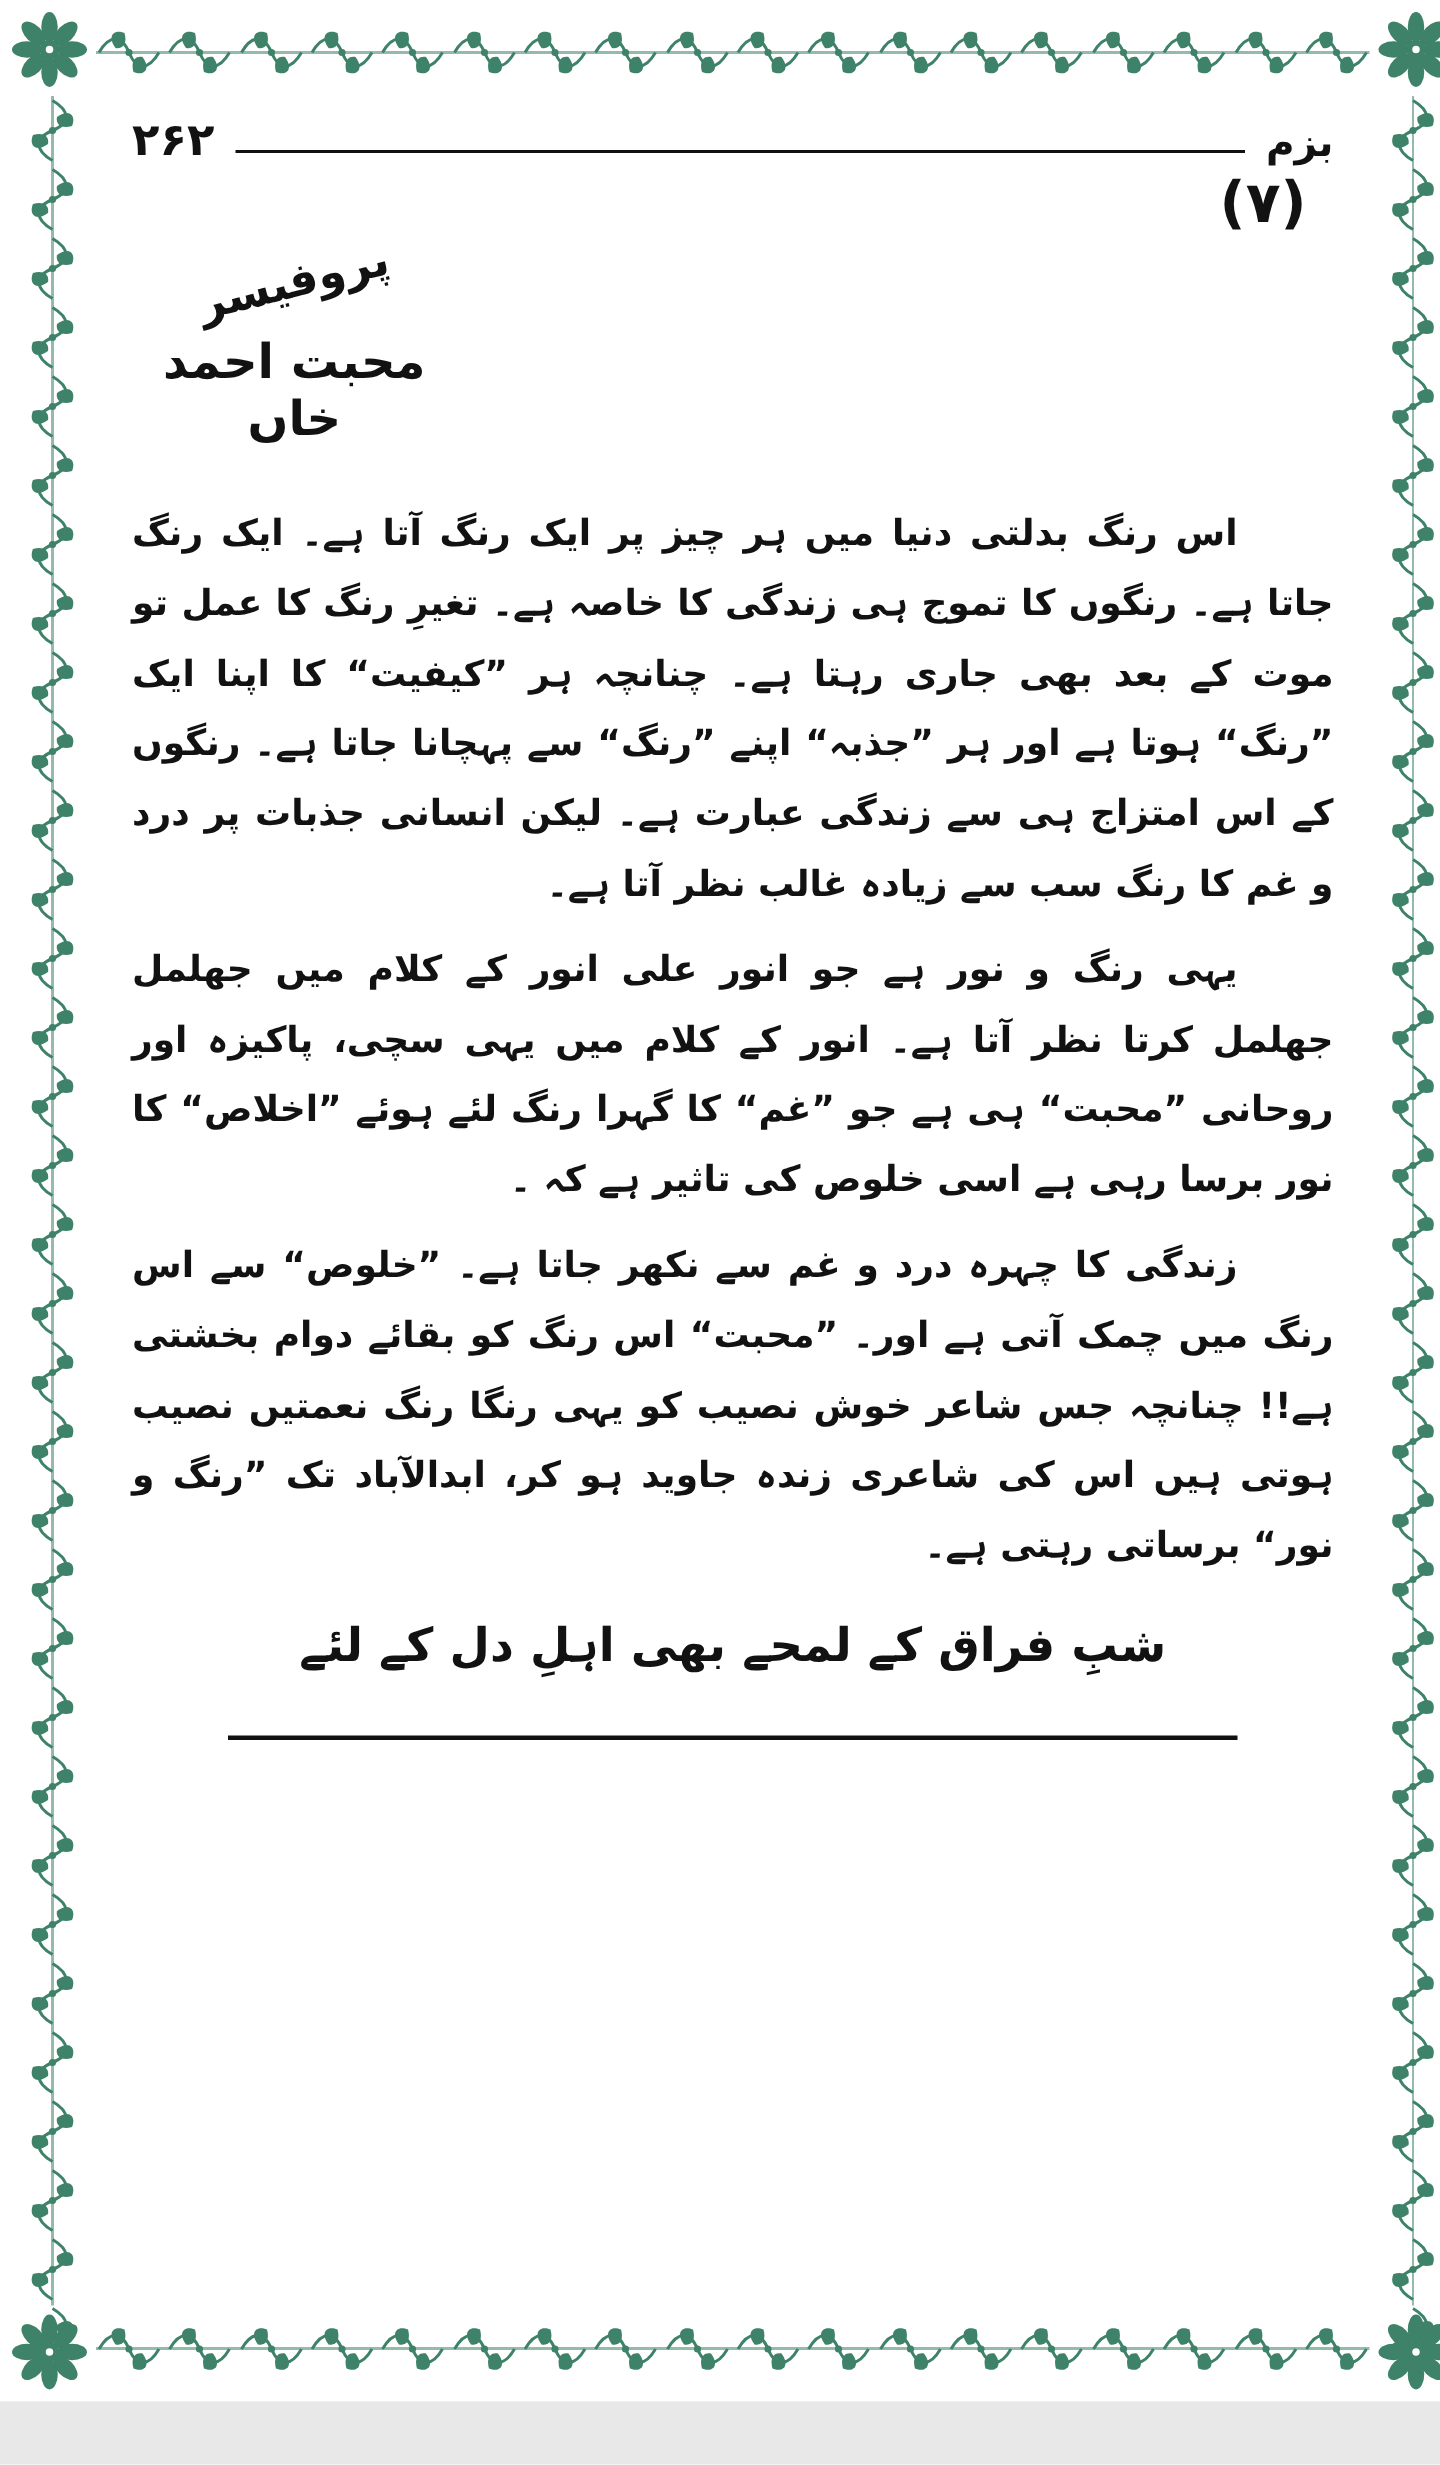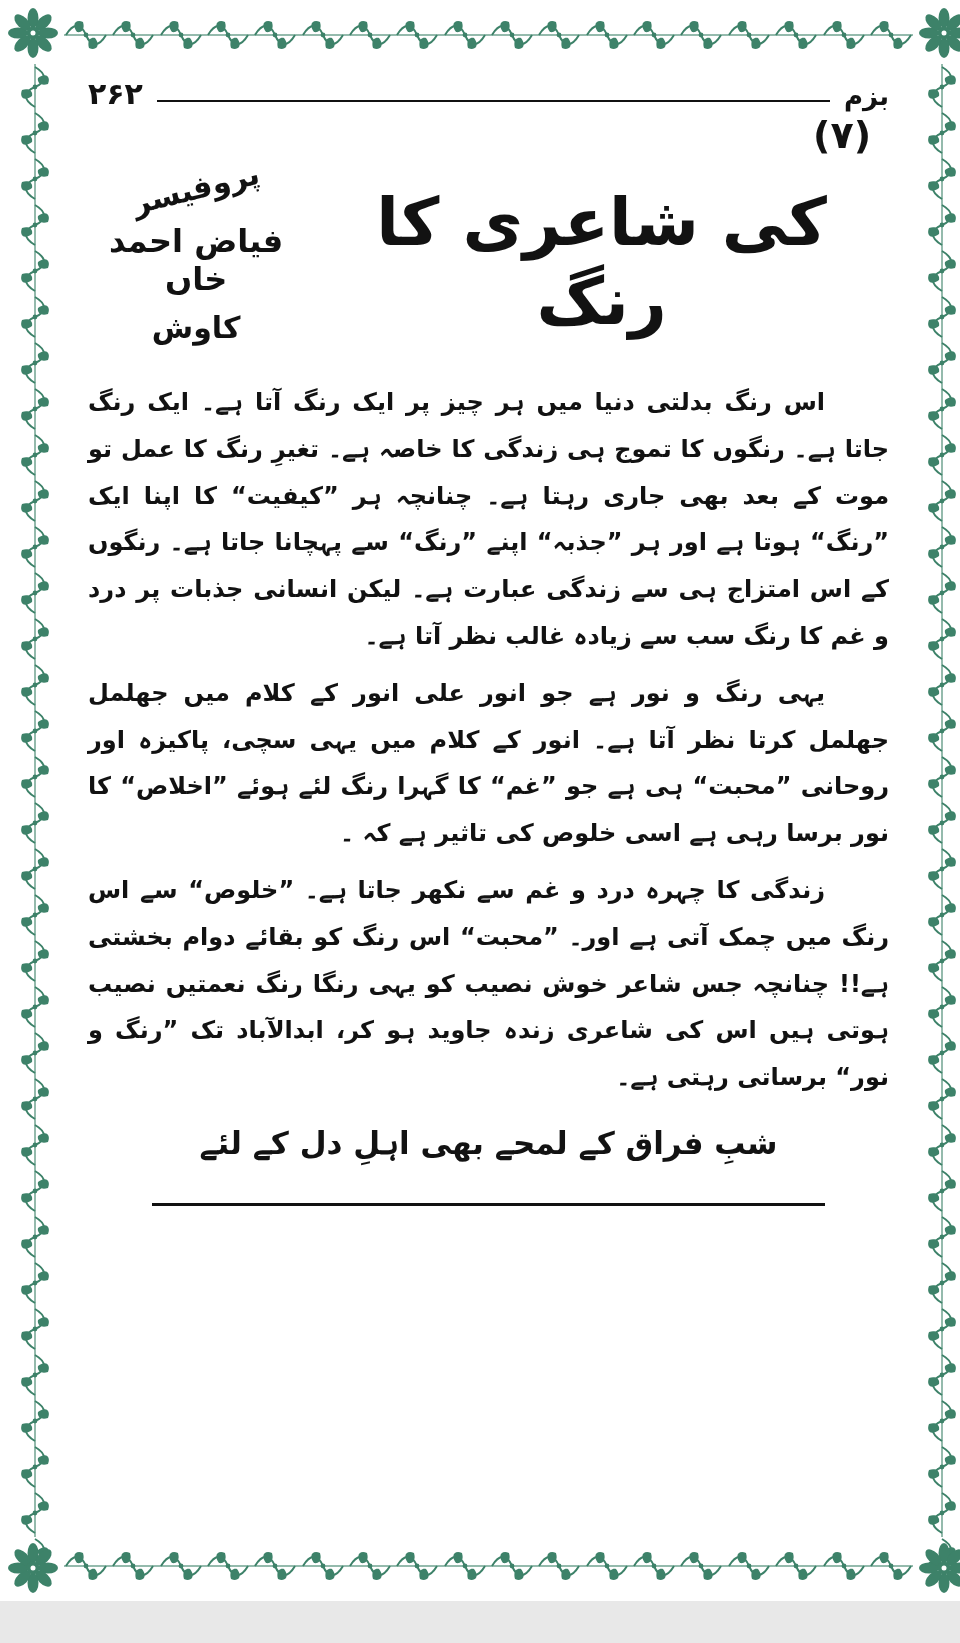--- a/index.html
+++ b/index.html
@@ -731,25 +731,23 @@
       <span class="page-num">۲۶۲</span>
       <span class="header-rule"></span>
       <span class="header-word">بزم</span>
     </div>
 
     <div class="section-num">(۷)</div>
 
     <div class="masthead">
       <div class="author">
         <div><span class="author-l1">پروفیسر</span></div>
-        <div class="author-l2">فیاض احمد خاں</div>
-        <div class="author-l3">کاوش</div>
+        <div class="author-l2">محبت احمد خاں</div>
       </div>
       <div class="title">
-        <div class="title-l2">کی شاعری کا رنگ</div>
       </div>
     </div>
 
     <div class="body-text">
       <p>اس رنگ بدلتی دنیا میں ہر چیز پر ایک رنگ آتا ہے۔ ایک رنگ جاتا ہے۔ رنگوں کا تموج ہی زندگی کا خاصہ ہے۔ تغیرِ رنگ کا عمل تو موت کے بعد بھی جاری رہتا ہے۔ چنانچہ ہر ”کیفیت“ کا اپنا ایک ”رنگ“ ہوتا ہے اور ہر ”جذبہ“ اپنے ”رنگ“ سے پہچانا جاتا ہے۔ رنگوں کے اس امتزاج ہی سے زندگی عبارت ہے۔ لیکن انسانی جذبات پر درد و غم کا رنگ سب سے زیادہ غالب نظر آتا ہے۔</p>
       <p>یہی رنگ و نور ہے جو انور علی انور کے کلام میں جھلمل جھلمل کرتا نظر آتا ہے۔ انور کے کلام میں یہی سچی، پاکیزہ اور روحانی ”محبت“ ہی ہے جو ”غم“ کا گہرا رنگ لئے ہوئے ”اخلاص“ کا نور برسا رہی ہے اسی خلوص کی تاثیر ہے کہ ۔</p>
       <p>زندگی کا چہرہ درد و غم سے نکھر جاتا ہے۔ ”خلوص“ سے اس رنگ میں چمک آتی ہے اور۔ ”محبت“ اس رنگ کو بقائے دوام بخشتی ہے!! چنانچہ جس شاعر خوش نصیب کو یہی رنگا رنگ نعمتیں نصیب ہوتی ہیں اس کی شاعری زندہ جاوید ہو کر، ابدالآباد تک ”رنگ و نور“ برساتی رہتی ہے۔</p>
     </div>
 
     <div class="verse">شبِ فراق کے لمحے بھی اہلِ دل کے لئے</div>

